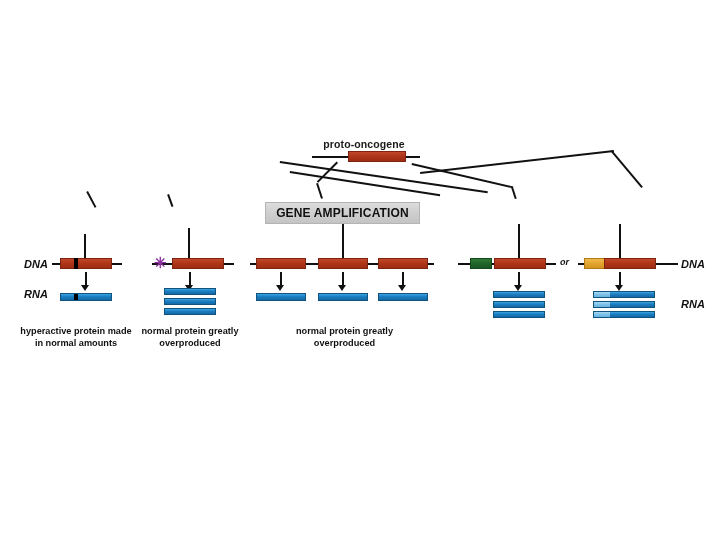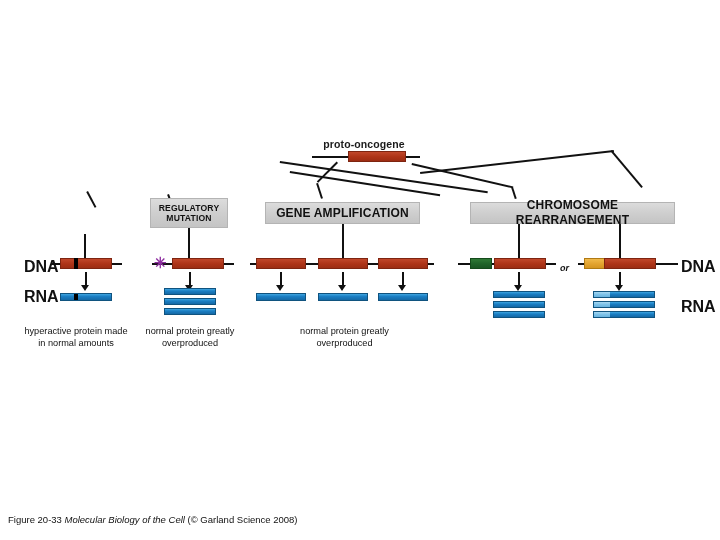--- a/index.html
+++ b/index.html
@@ -123,50 +123,50 @@
   }
   .rna-bar .rna-dark-stripe {
     position: absolute;
     top: 0; bottom: 0;
     background: #000000;
   }
 
   
   .row-label {
     position: absolute;
-    font-size: 16px;
+    font-size: 11px;
     font-weight: bold;
     color: #111111;
     white-space: nowrap;
+    font-style: italic;
   }
 
   
   .asterisk {
     position: absolute;
     color: #8e2fa0;
     font-size: 15px;
     font-weight: bold;
     line-height: 1;
   }
 
   .or-text {
     position: absolute;
     font-size: 9px;
     font-style: italic;
     font-weight: bold;
     color: #111111;
-    margin-top: 6px;
   }
 
   
   .outcome {
     position: absolute;
     text-align: center;
     font-size: 9.2px;
-    font-weight: normal;
+    font-weight: bold;
     line-height: 1.3;
     color: #111111;
   }
 
   
   .caption {
     position: absolute;
     font-size: 9.5px;
     color: #111111;
     white-space: nowrap;
@@ -192,25 +192,23 @@
   <div class="diag" style="left:338px; top:163px; width:28px; transform:rotate(135deg);"></div>
   <div class="diag" style="left:318px; top:183px; width:16px; transform:rotate(72deg);"></div>
 
   <div class="diag" style="left:412px; top:163px; width:104px; transform:rotate(13deg);"></div>
   <div class="diag" style="left:513px; top:187px; width:12px; transform:rotate(72deg);"></div>
 
   <div class="diag" style="left:420px; top:172px; width:195px; transform:rotate(-6.5deg);"></div>
   <div class="diag" style="left:612px; top:150px; width:48px; transform:rotate(50deg);"></div>
 
 
-  <div class="cat-box" style="left:150px; top:198px; width:78px; height:30px;">REGULATORY MUTATION</div>
 
   <div class="cat-box one-line" style="left:265px; top:202px; width:155px; height:22px;">GENE AMPLIFICATION</div>
 
-  <div class="cat-box one-line" style="left:470px; top:202px; width:205px; height:22px;">CHROMOSOME REARRANGEMENT</div>
 
   <div class="vline" style="left:84px; top:234px; height:24px;"></div>
   <div class="vline" style="left:188px; top:228px; height:30px;"></div>
   <div class="vline" style="left:342px; top:224px; height:34px;"></div>
   <div class="vline" style="left:518px; top:224px; height:34px;"></div>
   <div class="vline" style="left:619px; top:224px; height:34px;"></div>
 
   <div class="row-label" style="left:24px; top:258px;">DNA</div>
   <div class="row-label" style="left:24px; top:288px;">RNA</div>
   <div class="row-label" style="left:681px; top:258px;">DNA</div>
@@ -286,19 +284,14 @@
     <div class="rna-light" style="width:16px;"></div>
   </div>
   <div class="rna-bar" style="left:593px; top:301px; width:62px; height:7px;">
     <div class="rna-light" style="width:16px;"></div>
   </div>
   <div class="rna-bar" style="left:593px; top:311px; width:62px; height:7px;">
     <div class="rna-light" style="width:16px;"></div>
   </div>
 
 
-  <div class="caption" style="left:8px; top:514px;">
-    <span>Figure 20-33</span>
-    <span class="ital">Molecular Biology of the Cell</span>
-    <span>(© Garland Science 2008)</span>
-  </div>
 
 </div>
 
 </body></html>

